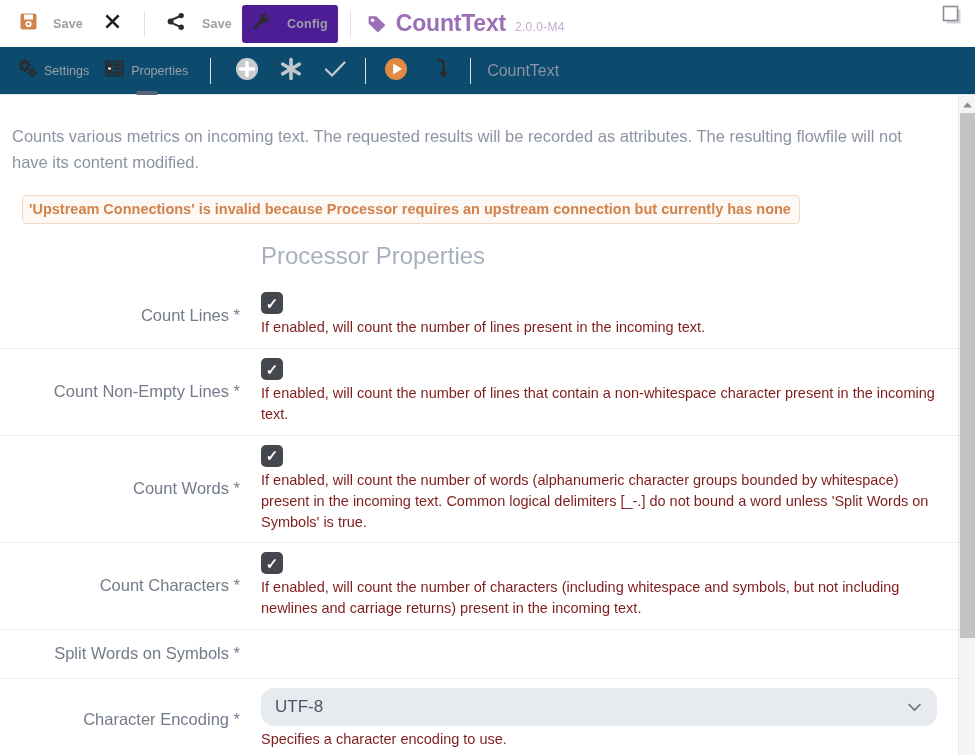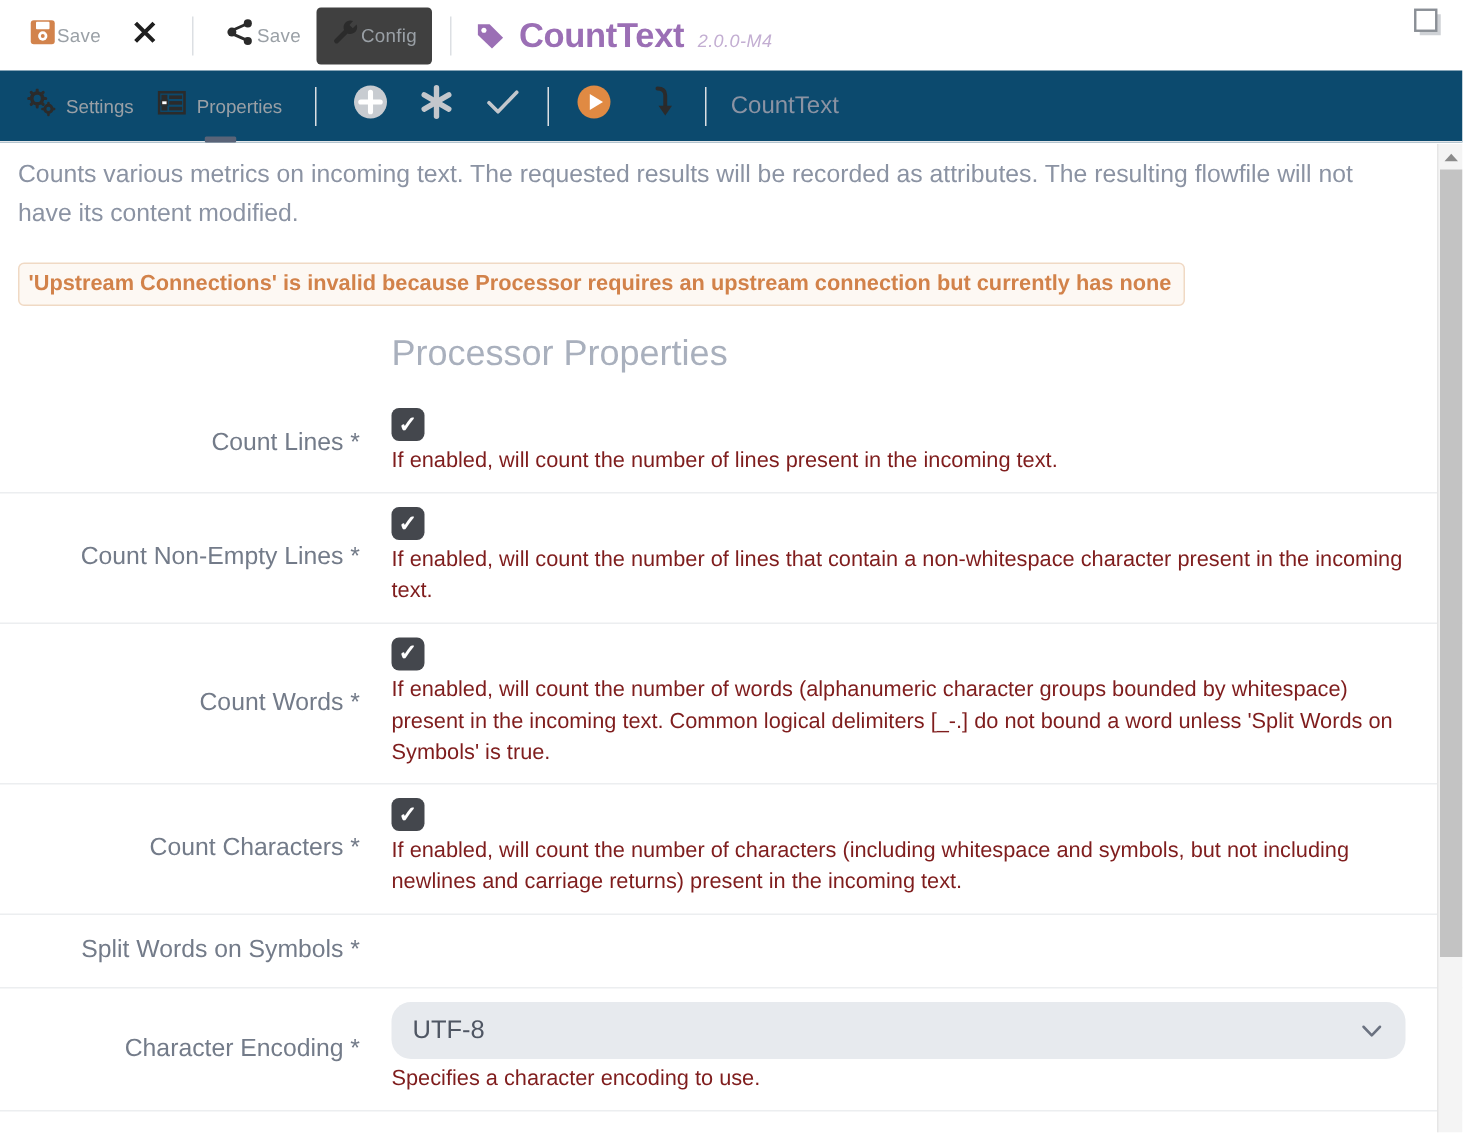--- a/index.html
+++ b/index.html
@@ -16,43 +16,44 @@
   
   .toolbar-top {
     position: relative;
     height: 47px;
     display: flex;
     align-items: center;
     padding-left: 10px;
     background: #ffffff;
   }
   .tb-btn {
-    display: flex; align-items: center; gap: 1px;
+    display: flex; align-items: center; gap: 16px;
     height: 38px; padding: 0 10px;
     border-radius: 3px;
     cursor: pointer;
     white-space: nowrap;
-  }
-  .tb-btn.active { background: #404040; }
+    font-weight: bold;
+  }
+  .tb-btn.active { background: #4c1d95; }
   .tb-label {
     font-size: 12.5px;
     color: #9aa0a6;
     letter-spacing: .2px;
   }
   .tb-sep {
     width: 1px; height: 26px; background: #dcdfe3; margin: 0 12px;
   }
   .title-wrap {
     display: flex; align-items: baseline; gap: 9px; margin-left: 4px;
   }
   .title-tag { position: relative; top: 2px; }
   .proc-title {
     font-size: 23px; font-weight: bold; color: #9b6fb5; letter-spacing: -0.2px;
   }
-  .proc-version { font-size: 12px; color: #c3aed2; letter-spacing: .3px; font-style: italic; }
+  .proc-version { font-size: 12px; color: #c3aed2; letter-spacing: .3px; }
 
   .win-restore {
     position: absolute; top: 3px; right: 11px;
     width: 24px; height: 24px; cursor: pointer;
   }
 
   
   .toolbar-sub {
     position: relative;
     height: 48px;
@@ -81,21 +82,21 @@
   .content {
     position: absolute; top: 96px; left: 0;
     width: 975px; height: 659px;
     background: #fff;
     overflow: hidden;
   }
   .desc {
     font-size: 16.5px;
     color: #8b93a3;
     line-height: 1.55;
-    padding: 8px 55px 0 12px;
+    padding: 28px 55px 0 12px;
   }
   .validation {
     margin: 20px 0 0 2px;
     display: inline-block;
     border: 1px solid #f0d9c4;
     border-radius: 4px;
     background: #fdf8f3;
     padding: 5px 8px 6px 6px;
     color: #d2824a;
     font-size: 14.5px;
@@ -337,21 +338,21 @@
 
     <div class="tb-sep" style="margin-left:8px;margin-right:0;"></div>
 
     <span class="sub-name">CountText</span>
   </div>
 
   <div class="content">
 
     <div class="desc">Counts various metrics on incoming text. The requested results will be recorded as attributes. The resulting flowfile will not have its content modified.</div>
 
-    <div style="padding-left:10px;">
+    <div style="padding-left:20px;">
       <div class="validation">'Upstream Connections' is invalid because Processor requires an upstream connection but currently has none</div>
     </div>
 
     <div class="section-head">Processor Properties</div>
 
     <div class="prop-list" style="margin-top:13px;">
 
       <div class="prop-row">
         <div class="prop-label">Count Lines *</div>
         <div class="prop-field">

